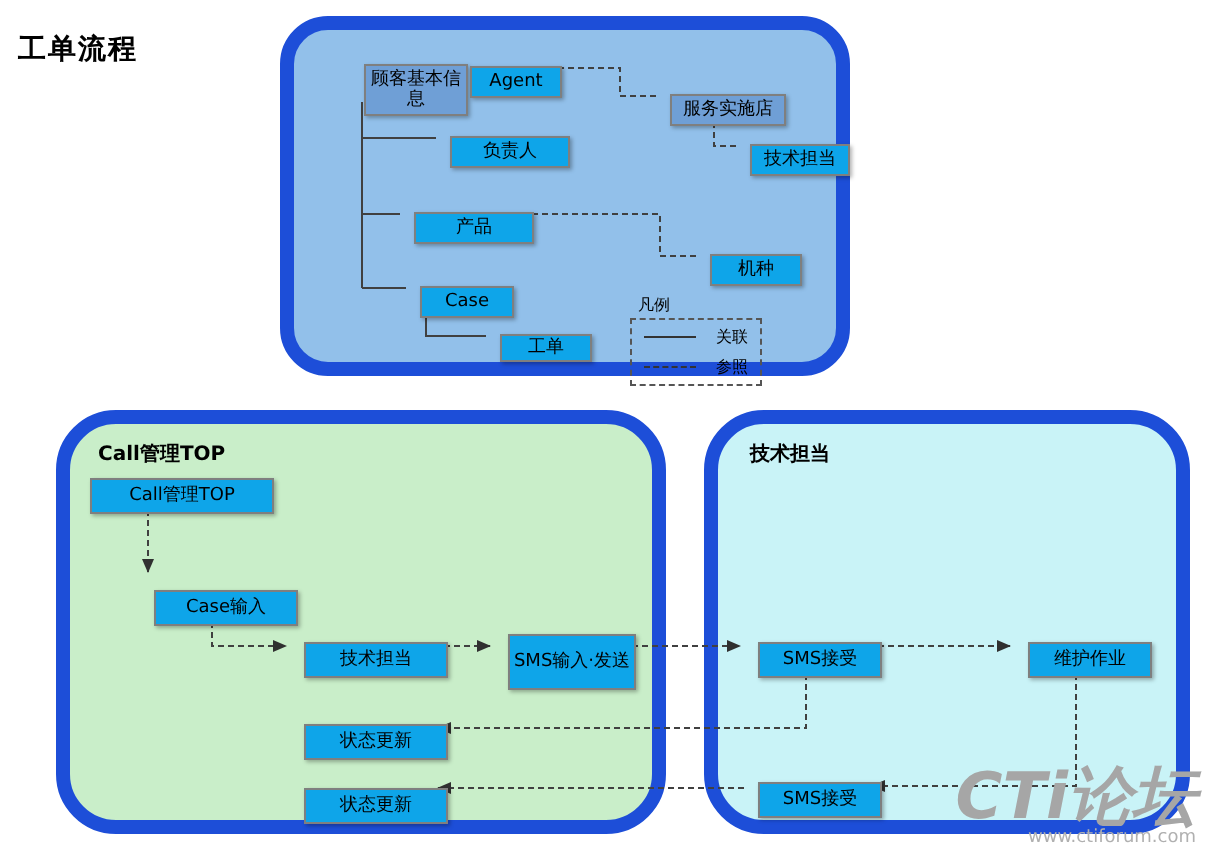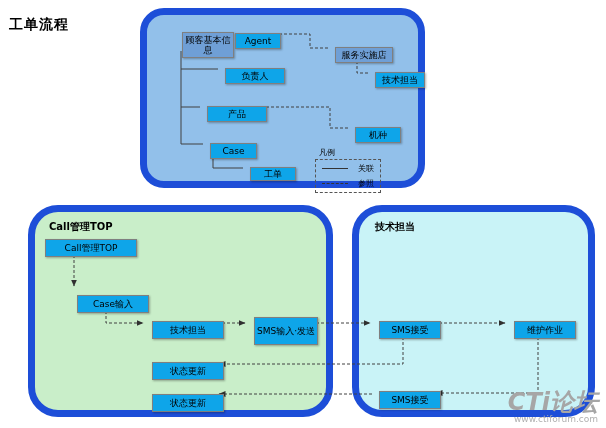--- a/index.html
+++ b/index.html
@@ -19,21 +19,21 @@
   .node.blue{background:#6f9fd6;}
   svg.connectors{position:absolute;left:0;top:0;z-index:1;pointer-events:none;}
   .legend{position:absolute;left:168px;top:132px;z-index:2;font-size:8px;}
   .legend-title{margin-left:4px;}
   .legend-box{border:1px dashed #555;padding:3px 6px;margin-top:1px;display:flex;
               flex-direction:column;gap:4px;}
   .legend-row{display:flex;align-items:center;gap:10px;}
   .lline{width:26px;height:0;border-top:1px solid #333;}
   .lline.dashed{border-top-style:dashed;}
   .watermark{position:absolute;right:8px;bottom:4px;text-align:right;z-index:3;}
-  .wm-logo{font-size:24px;font-weight:bold;font-style:italic;color:#a6a6a6;line-height:1;}
+  .wm-logo{font-size:32px;font-weight:bold;font-style:italic;color:#a6a6a6;line-height:1;}
   .wm-url{font-size:9px;color:#b0b0b0;}
 </style>
 </head>
 <body>
 
 <div id="page">
 
   <div class="page-title">工单流程</div>
 
   <div class="panel" id="top-panel">

